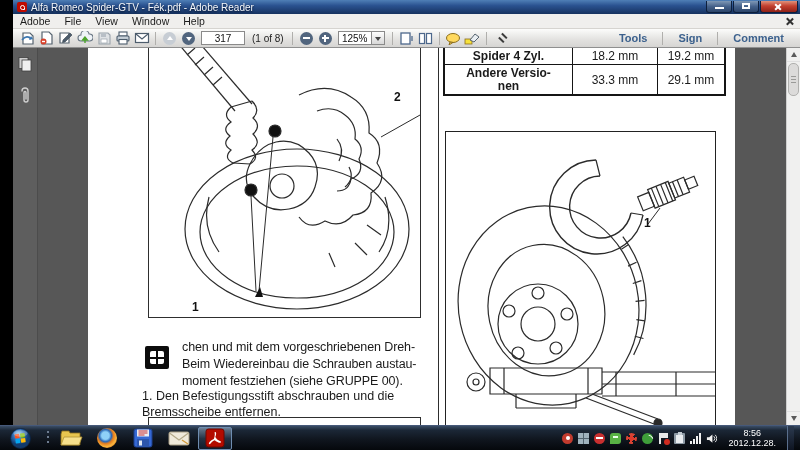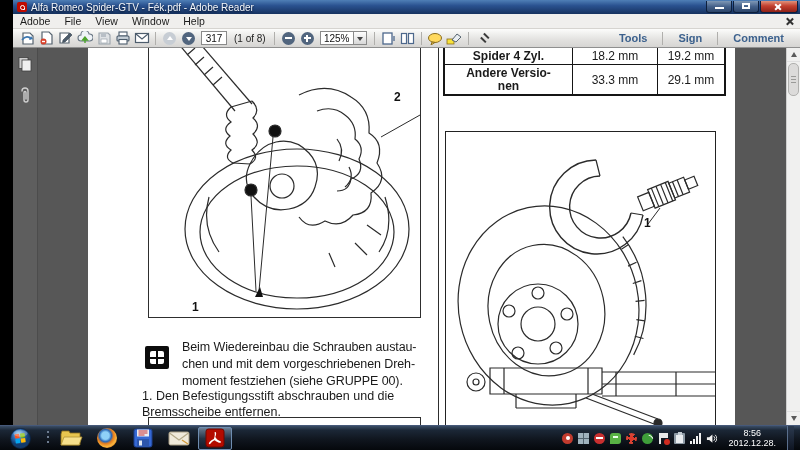--- a/index.html
+++ b/index.html
@@ -38,21 +38,21 @@
   .tb { height:17px; min-width:19px; display:flex; align-items:center; justify-content:center; border-radius:2px; }
   .tsep { width:1px; height:13px; background:#b0afac; margin:0 4px; flex:none; }
   .circ { width:13px; height:13px; border-radius:50%; background:#51657e; position:relative; flex:none; }
   .circ.dis { background:#c7cdd4; }
   .circ .tri-up { position:absolute; left:3.5px; top:4px; border-left:3px solid transparent;
                   border-right:3px solid transparent; border-bottom:4px solid #fff; }
   .circ .tri-dn { position:absolute; left:3.5px; top:5px; border-left:3px solid transparent;
                   border-right:3px solid transparent; border-top:4px solid #fff; }
   .circ .hbar { position:absolute; left:3px; top:5.5px; width:7px; height:2px; background:#fff; }
   .circ .vbar { position:absolute; left:5.5px; top:3px; width:2px; height:7px; background:#fff; }
-  .pg-input { width:26px; height:14px; border:1px solid #8a8a8a; background:#fff; font-size:10px;
+  .pg-input { width:44px; height:14px; border:1px solid #8a8a8a; background:#fff; font-size:10px;
               text-align:center; line-height:13px; color:#111; margin:0 3px; }
   .pg-count { font-size:10px; color:#222; margin:16px 4px; white-space:nowrap; }
   .zoombox { display:flex; height:14px; border:1px solid #8a8a8a; background:#fff; margin:0 3px; }
   .zoombox .zval { width:32px; font-size:10px; text-align:center; line-height:13px; color:#111; }
   .zoombox .zdrop { width:13px; border-left:1px solid #8a8a8a;
                     background:linear-gradient(#fefefe,#d8d8d8); position:relative; }
   .zoombox .zdrop i { position:absolute; left:3px; top:5px; border-left:3.5px solid transparent;
                       border-right:3.5px solid transparent; border-top:4px solid #444; }
   .tb-right { margin-left:auto; display:flex; align-items:center; height:100%; }
   .tb-link { font-size:11px; font-weight:bold; color:#3c618d; padding:0 11px;text-align:center; }
@@ -371,22 +371,22 @@
         </svg>
       </div>
       <span class="callout" style="left:306px; top:42px;">2</span>
       <span class="callout" style="left:104px; top:252px;">1</span>
 
       <div class="note-row">
         <span class="note-ico">
             <span class="panes"></span>
           </span>
         <span class="note-text">
+          <div>chen und mit dem vorgeschriebenen Dreh-</div>
           <div>Beim Wiedereinbau die Schrauben austau-</div>
-          <div>chen und mit dem vorgeschriebenen Dreh-</div>
           <div>moment festziehen (siehe GRUPPE 00).</div>
         </span>
       </div>
 
       <div class="step-text">
         <div>1. Den Befestigungsstift abschrauben und die</div>
         <div>Bremsscheibe entfernen.</div>
       </div>
 
       <div class="fig-next"></div>

